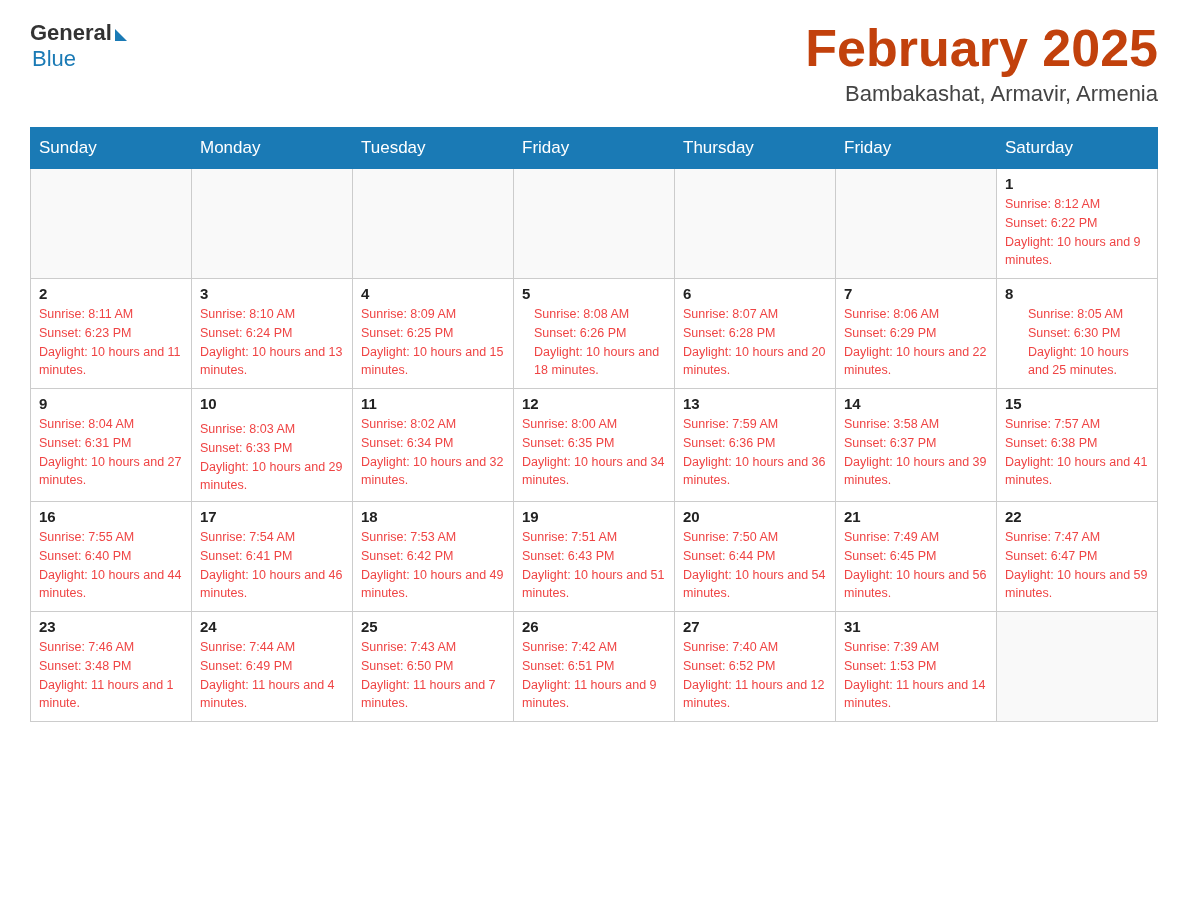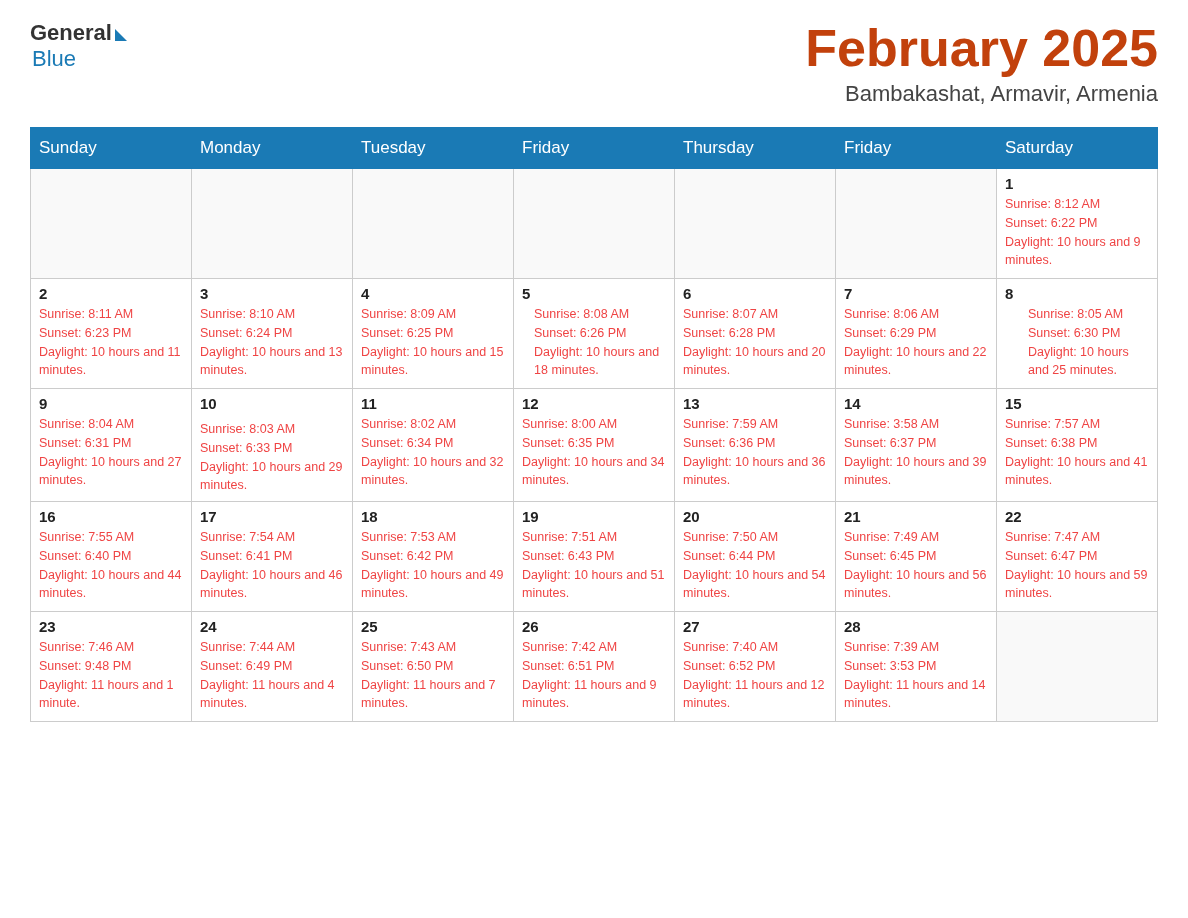--- a/index.html
+++ b/index.html
@@ -275,21 +275,21 @@
           <span class="day-number">22</span>
           <div class="day-info" style="white-space: pre-line;">Sunrise: 7:47 AM
 Sunset: 6:47 PM
 Daylight: 10 hours and 59 minutes.</div>
         </td>
       </tr>
       <tr>
         <td>
           <span class="day-number">23</span>
           <div class="day-info" style="white-space: pre-line;">Sunrise: 7:46 AM
-Sunset: 9:48 PM
+Sunset: 3:48 PM
 Daylight: 11 hours and 1 minute.</div>
         </td>
         <td>
           <span class="day-number">24</span>
           <div class="day-info" style="white-space: pre-line;">Sunrise: 7:44 AM
 Sunset: 6:49 PM
 Daylight: 11 hours and 4 minutes.</div>
         </td>
         <td>
           <span class="day-number">25</span>
@@ -303,21 +303,21 @@
 Sunset: 6:51 PM
 Daylight: 11 hours and 9 minutes.</div>
         </td>
         <td>
           <span class="day-number">27</span>
           <div class="day-info" style="white-space: pre-line;">Sunrise: 7:40 AM
 Sunset: 6:52 PM
 Daylight: 11 hours and 12 minutes.</div>
         </td>
         <td>
-          <span class="day-number">28</span>
+          <span class="day-number">31</span>
           <div class="day-info" style="white-space: pre-line;">Sunrise: 7:39 AM
-Sunset: 3:53 PM
+Sunset: 1:53 PM
 Daylight: 11 hours and 14 minutes.</div>
         </td>
         <td class="empty-cell"></td>
       </tr>
     </tbody>
 </table>
 
 </body></html>

